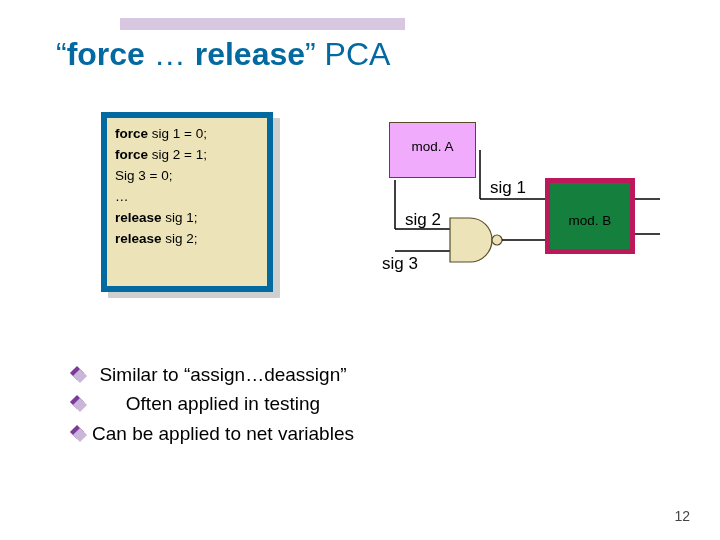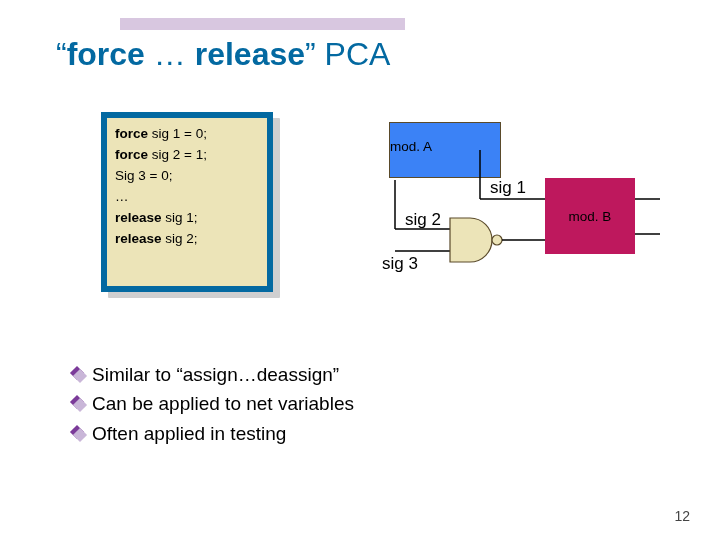--- a/index.html
+++ b/index.html
@@ -50,36 +50,37 @@
     padding: 6px 8px;
     box-sizing: border-box;
     font-size: 13.5px;
     line-height: 1.55;
   }
   .code-box .b { font-weight: bold; }
   .modA {
     position: absolute;
     top: 122px;
     left: 389px;
-    width: 112px;
+    width: 87px;
     height: 56px;
-    background: #3b82f6;
+    background: #f0abfc;
     border: 1px solid #5a4a2a;
+    text-align: center;
     font-size: 13.5px;
     line-height: 48px;
     box-sizing: border-box;
   }
   .modB {
     position: absolute;
     top: 178px;
     left: 545px;
     width: 90px;
     height: 76px;
-    background: #be185d;
-    border: 1px solid #be185d;
+    background: #15803d;
+    border: 5px solid #be185d;
     text-align: center;
     font-size: 13.5px;
     line-height: 76px;
     box-sizing: border-box;
   }
   .wire-svg {
     position: absolute;
     top: 0;
     left: 0;
     pointer-events: none;
@@ -87,20 +88,21 @@
   .label {
     position: absolute;
     font-size: 17px;
   }
   .bullets {
     position: absolute;
     top: 360px;
     left: 70px;
     font-size: 19px;
     line-height: 1.55;
+    text-align: center;
   }
   .bullet-item {
     position: relative;
     padding-left: 22px;
   }
   .bullet-item::before {
     content: "";
     position: absolute;
     left: 2px;
     top: 8px;
@@ -169,17 +171,17 @@
   <line x1="502" y1="240" x2="545" y2="240" stroke="#000" stroke-width="1.5"></line>
   <line x1="545" y1="240" x2="545" y2="234" stroke="#000" stroke-width="0"></line>
 </svg>
 
 <div class="label" style="top:178px; left:490px;">sig 1</div>
 <div class="label" style="top:210px; left:405px;">sig 2</div>
 <div class="label" style="top:254px; left:382px;text-align:right;">sig 3</div>
 
 <div class="bullets">
   <div class="bullet-item"><span>Similar to “assign…deassign”</span></div>
+  <div class="bullet-item"><span>Often applied in testing</span></div>
   <div class="bullet-item"><span>Can be applied to net variables</span></div>
-  <div class="bullet-item"><span>Often applied in testing</span></div>
 </div>
 
 <div class="pagenum">12</div>
 
 </body></html>

